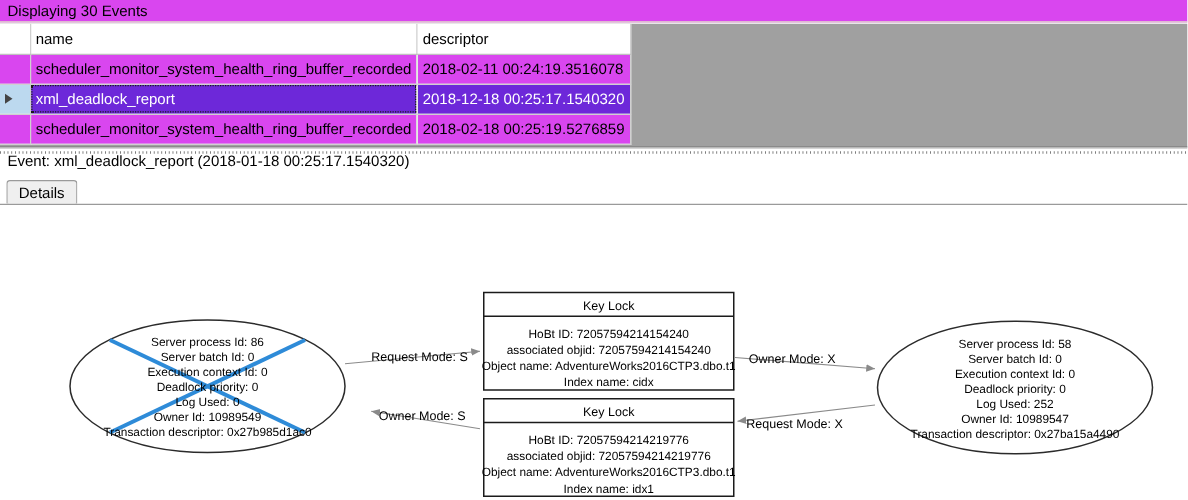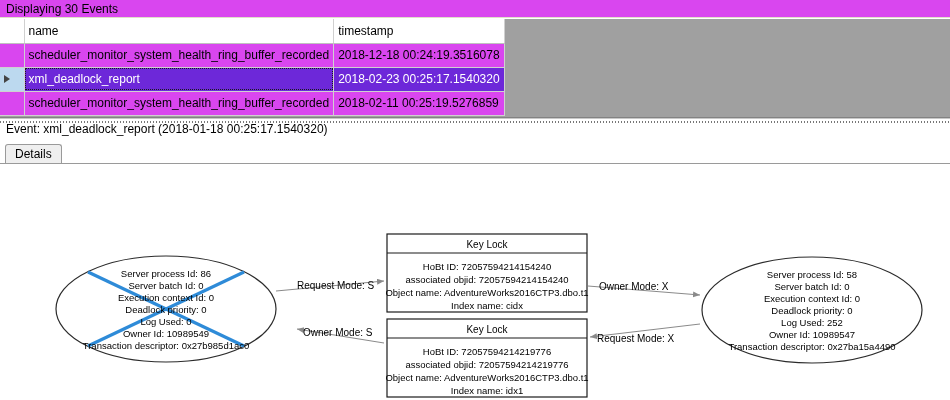--- a/index.html
+++ b/index.html
@@ -174,38 +174,38 @@
 <div class="events-banner">
   <span>Displaying 30 Events</span>
 </div>
 
 <div class="grid">
   <table class="grid-table">
     <tbody>
         <tr class="header">
       <th class="col-sel"></th>
       <th class="col-name">name</th>
-      <th class="col-ts">timestamp</th>
+      <th class="col-ts">descriptor</th>
     </tr>
     <tr>
       <td class="col-sel"></td>
       <td class="col-name">scheduler_monitor_system_health_ring_buffer_recorded</td>
-      <td class="col-ts">2018-12-18 00:24:19.3516078</td>
+      <td class="col-ts">2018-02-11 00:24:19.3516078</td>
     </tr>
     <tr class="selected">
       <td class="col-sel">
         <span class="row-arrow"></span>
       </td>
       <td class="col-name cell-focus">xml_deadlock_report</td>
-      <td class="col-ts">2018-02-23 00:25:17.1540320</td>
+      <td class="col-ts">2018-12-18 00:25:17.1540320</td>
     </tr>
     <tr>
       <td class="col-sel"></td>
       <td class="col-name">scheduler_monitor_system_health_ring_buffer_recorded</td>
-      <td class="col-ts">2018-02-11 00:25:19.5276859</td>
+      <td class="col-ts">2018-02-18 00:25:19.5276859</td>
     </tr>
   </tbody>
     </table>
 </div>
 
 <div class="splitter"></div>
 
 <div class="event-caption">Event: xml_deadlock_report (2018-01-18 00:25:17.1540320)</div>
 
 <div class="tabstrip">

